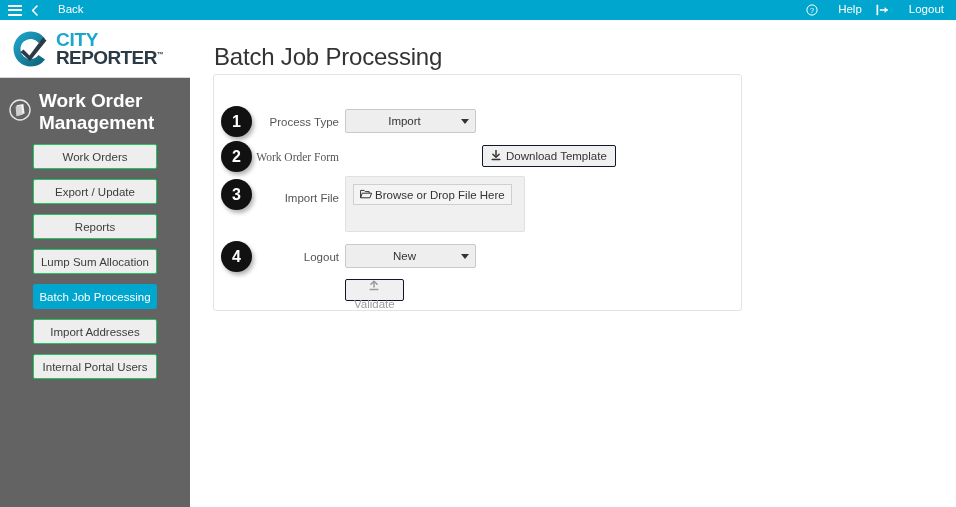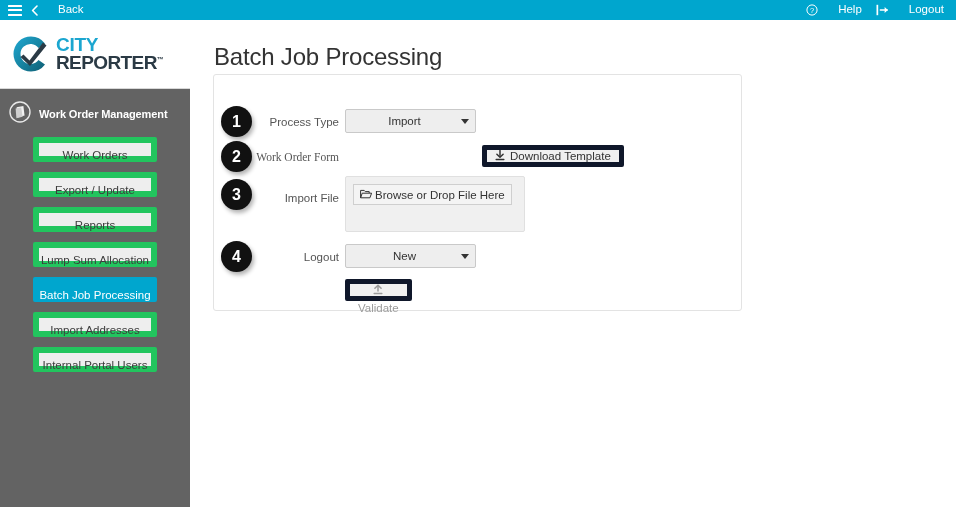--- a/index.html
+++ b/index.html
@@ -50,21 +50,21 @@
 
   
   .sidebar {
     position: absolute;
     left: 0; top: 20px;
     width: 190px;
     height: 487px;
     background: #636363;
   }
   .logo-panel {
-    height: 69px;
+    height: 58px;
     background: #ffffff;
     border-bottom: 1px solid #d8d8d8;
     display: flex;
     align-items: center;
     padding-left: 9px;
     box-sizing: border-box;
   }
   .logo-mark { width: 44px; height: 40px; flex: 0 0 auto; }
   .logo-text { margin-left: 3px; line-height: 0.93; }
   .logo-city {
@@ -79,36 +79,36 @@
     font-size: 7px; vertical-align: super; font-weight: bold;
     letter-spacing: 0;
   }
 
   .section-head {
     display: flex; align-items: center;
     gap: 8px;
     padding: 12px 8px 10px 9px;
   }
   .section-head-title {
-    color: #ffffff; font-size: 11px; font-weight: bold;
+    color: #ffffff; font-size: 19px; font-weight: bold;
     letter-spacing: -0.1px;
   }
 
   .nav { padding: 0 33px; }
   .nav-item {
     display: block;
     width: 124px;
     height: 25px;
     line-height: 25px;
     margin-bottom: 10px;
     text-align: center;
     font-size: 11.5px;
     color: #3c3c3c;
     background: #eeeeee;
-    border: 6px solid #22c55e;
+    border: 1px solid #22c55e;
     border-radius: 2px;
     box-sizing: border-box;
     cursor: pointer;
     white-space: nowrap;
   }
   .nav-item.active {
     background: #00a6ce;
     border-color: #00a6ce;
     color: #ffffff;
   }
@@ -176,21 +176,21 @@
     border-left: 4.5px solid transparent;
     border-right: 4.5px solid transparent;
     border-top: 5.5px solid #333333;
     margin-left: 6px;
     flex: 0 0 auto;
   }
 
   .btn {
     height: 22px;
     background: #f0f0f0;
-    border: 5px solid #0f172a;
+    border: 1px solid #0f172a;
     border-radius: 2px;
     box-sizing: border-box;
     display: inline-flex;
     align-items: center;
     gap: 5px;
     padding: 0 8px;
     font-size: 11.5px;
     color: #333333;
     cursor: pointer;
     white-space: nowrap;

